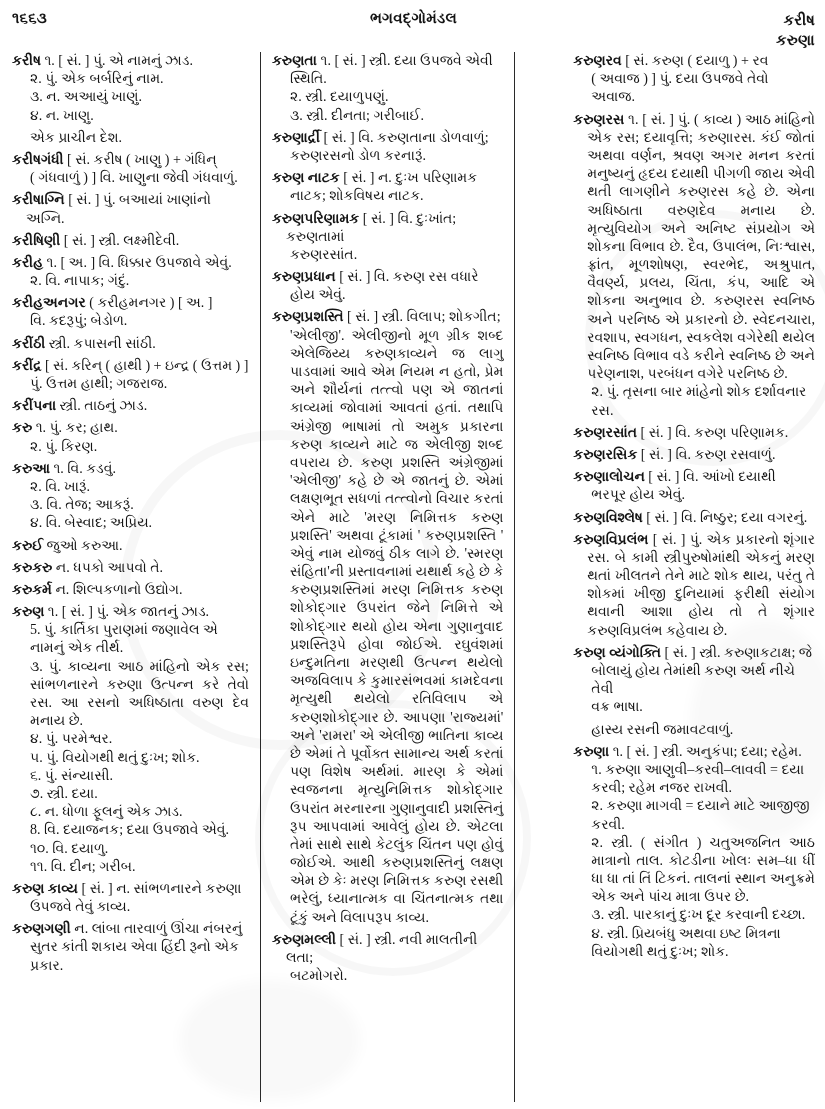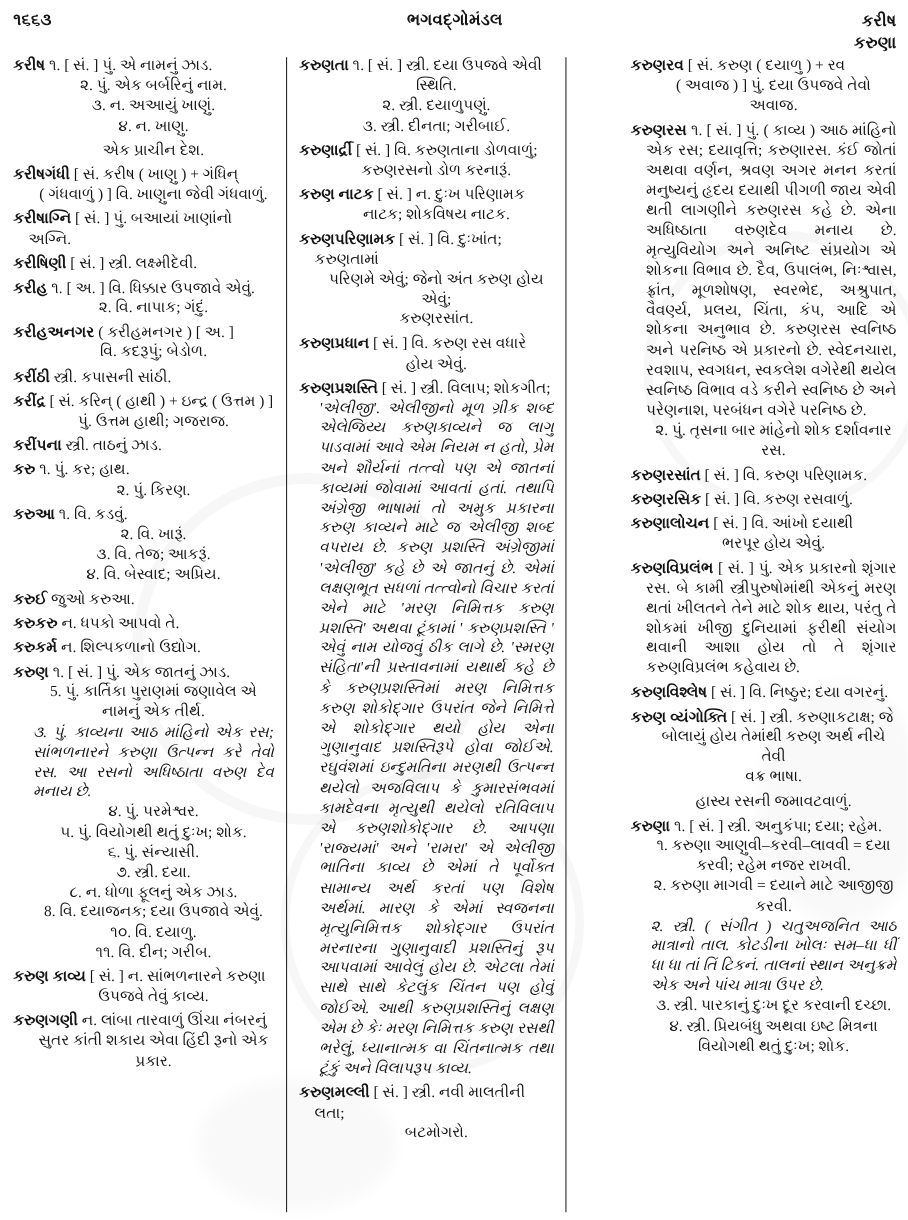--- a/index.html
+++ b/index.html
@@ -102,32 +102,30 @@
   }
   
   .ln {
     margin: 0;
     padding-left: 14px;
     text-indent: -14px;
   }
   .ln.sense {
     padding-left: 18px;
     text-indent: 0;
-    text-align: center;
   }
   .ln.just {
     text-align: justify;
     text-align-last: left;
   }
   .ln.sense-just {
     padding-left: 18px;
     text-indent: 0;
     text-align: justify;
     text-align-last: left;
-    font-style: italic;
   }
   .hw {
     font-weight: bold;
   }
 </style>
 </head>
 <body>
 
 <div class="scan-blotch blotch-a"></div>
 <div class="scan-blotch blotch-b"></div>
@@ -237,21 +235,20 @@
         <div class="entry">
           <p class="ln"><span class="hw">કરુણાર્દ્રી</span> [ સં. ] વિ. કરુણતાના ડોળવાળું;</p>
           <p class="ln sense">કરુણરસનો ડોળ કરનારૂં.</p>
         </div>
         <div class="entry">
           <p class="ln"><span class="hw">કરુણ નાટક</span> [ સં. ] ન. દુઃખ પરિણામક</p>
           <p class="ln sense">નાટક; શોકવિષય નાટક.</p>
         </div>
         <div class="entry">
           <p class="ln"><span class="hw">કરુણપરિણામક</span> [ સં. ] વિ. દુઃખાંત; કરુણતામાં</p>
-          <p class="ln sense">પરિણમે એવું; જેનો અંત કરુણ હોય એવું;</p>
           <p class="ln sense">કરુણરસાંત.</p>
         </div>
         <div class="entry">
           <p class="ln"><span class="hw">કરુણપ્રધાન</span> [ સં. ] વિ. કરુણ રસ વધારે</p>
           <p class="ln sense">હોય એવું.</p>
         </div>
         <div class="entry">
           <p class="ln"><span class="hw">કરુણપ્રશસ્તિ</span> [ સં. ] સ્ત્રી. વિલાપ; શોકગીત;</p>
           <p class="ln sense-just">'એલીજી'. એલીજીનો મૂળ ગ્રીક શબ્દ એલેજિય્ય કરુણકાવ્યને જ લાગુ પાડવામાં આવે એમ નિયમ ન હતો, પ્રેમ અને શૌર્યનાં તત્ત્વો પણ એ જાતનાં કાવ્યમાં જોવામાં આવતાં હતાં. તથાપિ અંગ્રેજી ભાષામાં તો અમુક પ્રકારના કરુણ કાવ્યને માટે જ એલીજી શબ્દ વપરાય છે. કરુણ પ્રશસ્તિ અંગ્રેજીમાં 'એલીજી' કહે છે એ જાતનું છે. એમાં લક્ષણભૂત સધળાં તત્ત્વોનો વિચાર કરતાં એને માટે 'મરણ નિમિત્તક કરુણ પ્રશસ્તિ' અથવા ટૂંકામાં ' કરુણપ્રશસ્તિ ' એવું નામ યોજવું ઠીક લાગે છે. 'સ્મરણ સંહિતા'ની પ્રસ્તાવનામાં યથાર્થ કહે છે કે કરુણપ્રશસ્તિમાં મરણ નિમિત્તક કરુણ શોકોદ્ગાર ઉપરાંત જેને નિમિત્તે એ શોકોદ્ગાર થયો હોય એના ગુણાનુવાદ પ્રશસ્તિરૂપે હોવા જોઈએ. રઘુવંશમાં ઇન્દુમતિના મરણથી ઉત્પન્ન થયેલો અજવિલાપ કે કુમારસંભવમાં કામદેવના મૃત્યુથી થયેલો રતિવિલાપ એ કરુણશોકોદ્ગાર છે. આપણા 'રાજ્યમાં' અને 'રામરા' એ એલીજી ભાતિના કાવ્ય છે એમાં તે પૂર્વોક્ત સામાન્ય અર્થ કરતાં પણ વિશેષ અર્થમાં. મારણ કે એમાં સ્વજનના મૃત્યુનિમિત્તક શોકોદ્ગાર ઉપરાંત મરનારના ગુણાનુવાદી પ્રશસ્તિનું રૂપ આપવામાં આવેલું હોય છે. એટલા તેમાં સાથે સાથે કેટલુંક ચિંતન પણ હોવું જોઈએ. આથી કરુણપ્રશસ્તિનું લક્ષણ એમ છે કેઃ મરણ નિમિત્તક કરુણ રસથી ભરેલું, ધ્યાનાત્મક વા ચિંતનાત્મક તથા ટૂંકું અને વિલાપરૂપ કાવ્ય.</p>
         </div>
@@ -274,24 +271,24 @@
           <p class="ln"><span class="hw">કરુણરસાંત</span> [ સં. ] વિ. કરુણ પરિણામક.</p>
         </div>
         <div class="entry">
           <p class="ln"><span class="hw">કરુણરસિક</span> [ સં. ] વિ. કરુણ રસવાળું.</p>
         </div>
         <div class="entry">
           <p class="ln"><span class="hw">કરુણાલોચન</span> [ સં. ] વિ. આંખો દયાથી</p>
           <p class="ln sense">ભરપૂર હોય એવું.</p>
         </div>
         <div class="entry">
+          <p class="ln"><span class="hw">કરુણવિશ્લેષ</span> [ સં. ] વિ. નિષ્ઠુર; દયા વગરનું.</p>
+        </div>
+        <div class="entry">
           <p class="ln just"><span class="hw">કરુણવિપ્રલંભ</span> [ સં. ] પું. એક પ્રકારનો શૃંગાર રસ. બે કામી સ્ત્રીપુરુષોમાંથી એકનું મરણ થતાં ખીલતને તેને માટે શોક થાય, પરંતુ તે શોકમાં ખીજી દુનિયામાં ફરીથી સંયોગ થવાની આશા હોય તો તે શૃંગાર કરુણવિપ્રલંભ કહેવાય છે.</p>
-        </div>
-        <div class="entry">
-          <p class="ln"><span class="hw">કરુણવિશ્લેષ</span> [ સં. ] વિ. નિષ્ઠુર; દયા વગરનું.</p>
         </div>
         <div class="entry">
           <p class="ln"><span class="hw">કરુણ વ્યંગોક્તિ</span> [ સં. ] સ્ત્રી. કરુણાકટાક્ષ; જે</p>
           <p class="ln sense">બોલાયું હોય તેમાંથી કરુણ અર્થ નીચે તેવી</p>
           <p class="ln sense">વક્ર ભાષા.</p>
         </div>
         <div class="entry">
           <p class="ln sense">હાસ્ય રસની જમાવટવાળું.</p>
         </div>
         <div class="entry">

